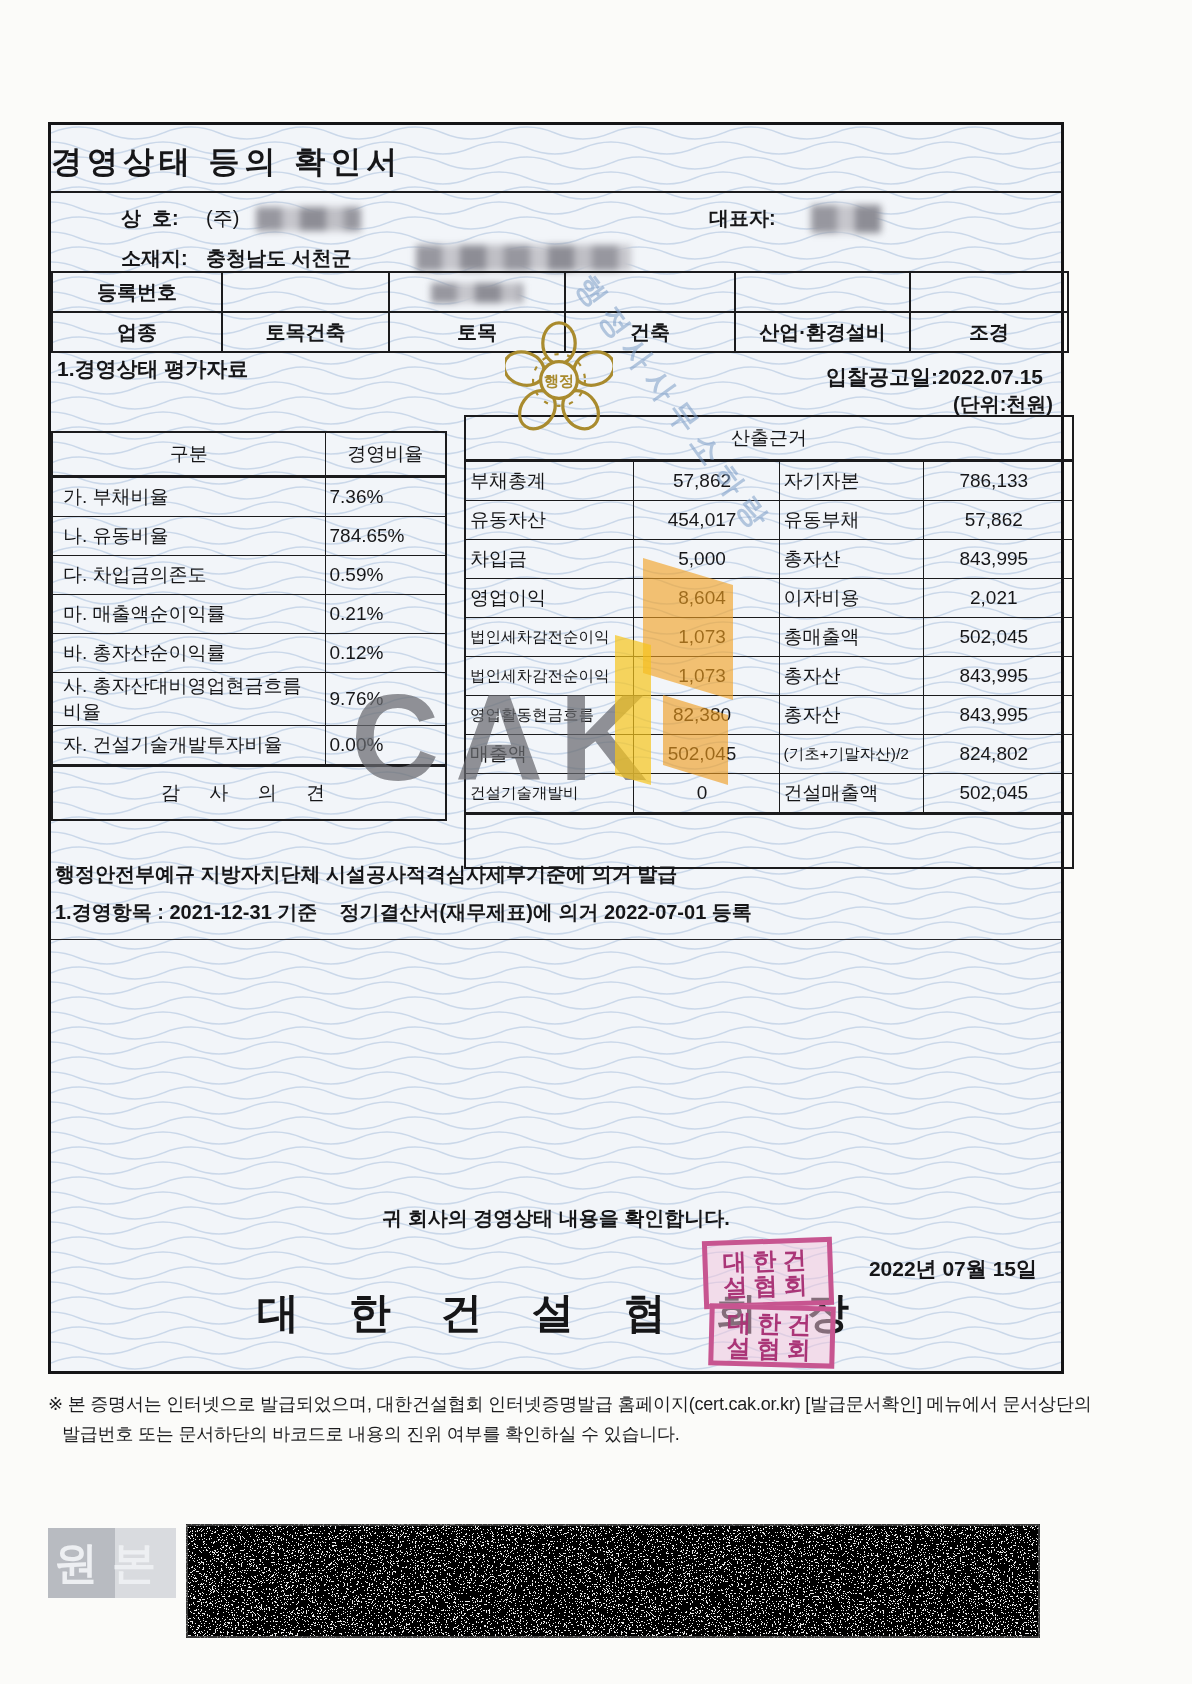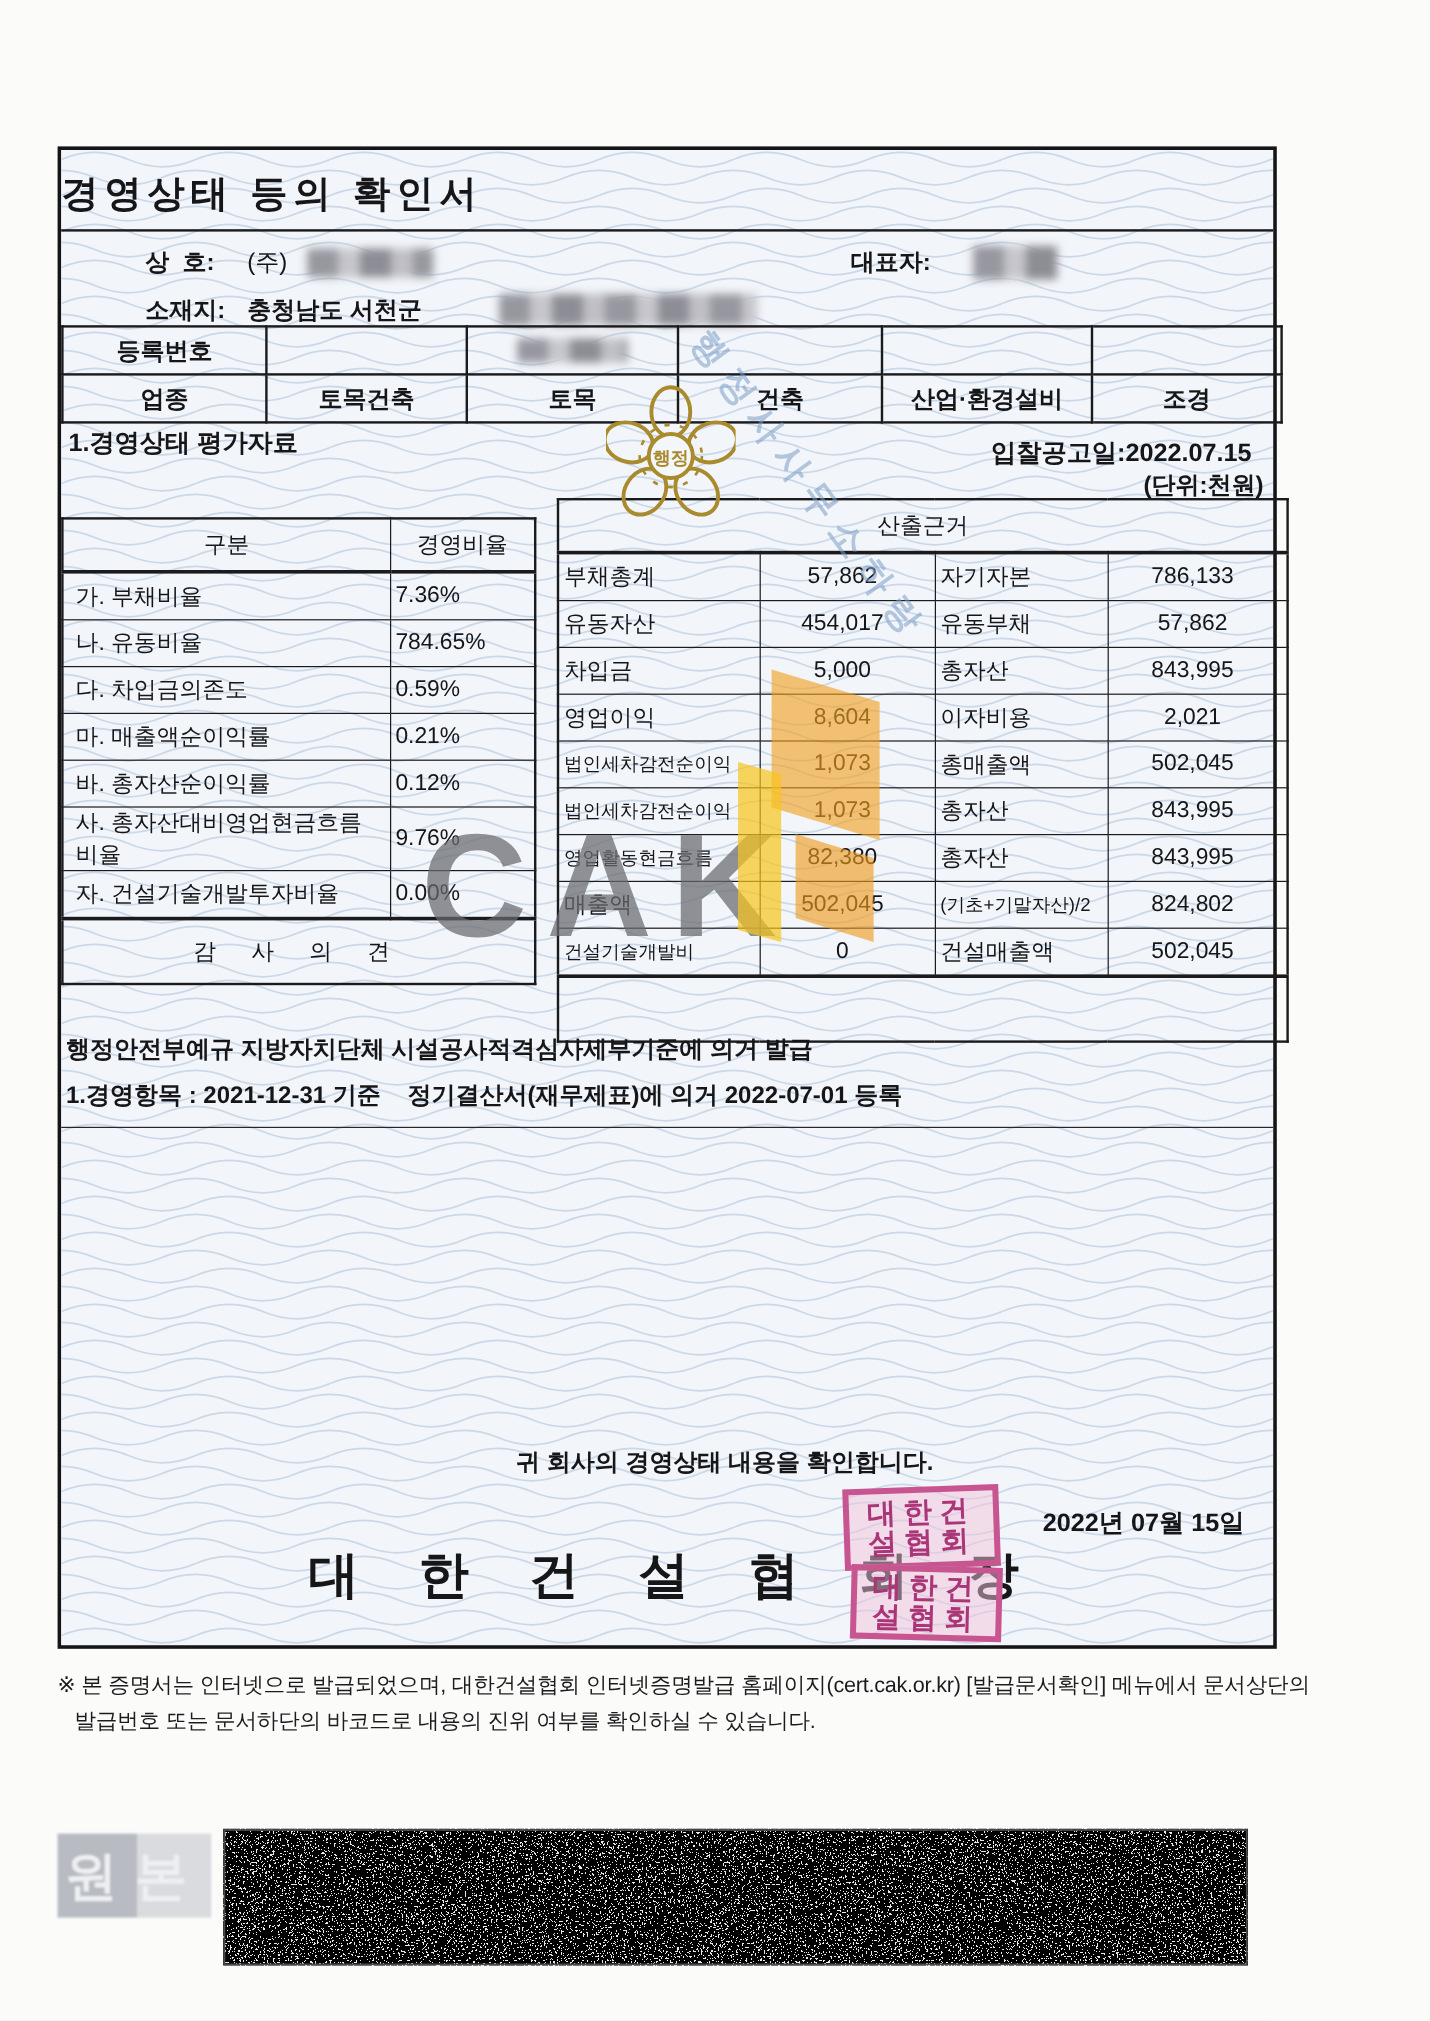--- a/index.html
+++ b/index.html
@@ -33,21 +33,21 @@
   .eval-left td,.eval-right td{border:1.8px solid #1b1b1d;font-size:19px;padding:0 4px;height:38px;}
   .eval-left thead td,.eval-right thead td{height:42px;text-align:center;border-bottom:3px solid #1b1b1d;}
   td.cat{text-align:left;padding-left:10px;}
   td.ctr{text-align:left;}
   td.num{text-align:center;padding-right:12px;}
   td.sm{font-size:15.5px;}
   td.audit{height:52px;text-align:center;letter-spacing:12px;border-top:3px solid #1b1b1d;}
   td.auditempty{height:52px;border-top:3px solid #1b1b1d;}
   
   .note-line{position:absolute;left:4px;font-size:20px;font-weight:bold;}
-  .confirm{position:absolute;left:0;width:100%;text-align:center;font-size:20px;font-weight:bold;margin-left:48px;}
+  .confirm{position:absolute;left:0;width:100%;text-align:center;font-size:20px;font-weight:bold;}
   .date{position:absolute;right:24px;font-size:21px;font-weight:bold;}
   .issuer{position:absolute;left:0;width:100%;text-align:center;font-size:42px;font-weight:bold;letter-spacing:6px;word-spacing:26px;}
   
   .diag-wm{position:absolute;left:548px;top:142px;transform:rotate(54deg);transform-origin:left top;
     font-size:30px;font-weight:bold;letter-spacing:9px;color:rgba(124,156,198,0.55);white-space:nowrap;}
   .cak-wm{position:absolute;left:300px;top:552px;font-size:122px;font-weight:bold;letter-spacing:16px;
     color:rgba(104,106,111,0.72);line-height:1;}
   
   .seal-sq{position:absolute;border:5px solid #c75590;background:rgba(242,196,219,0.5);box-sizing:border-box;
     display:flex;flex-direction:column;justify-content:center;align-items:center;}

